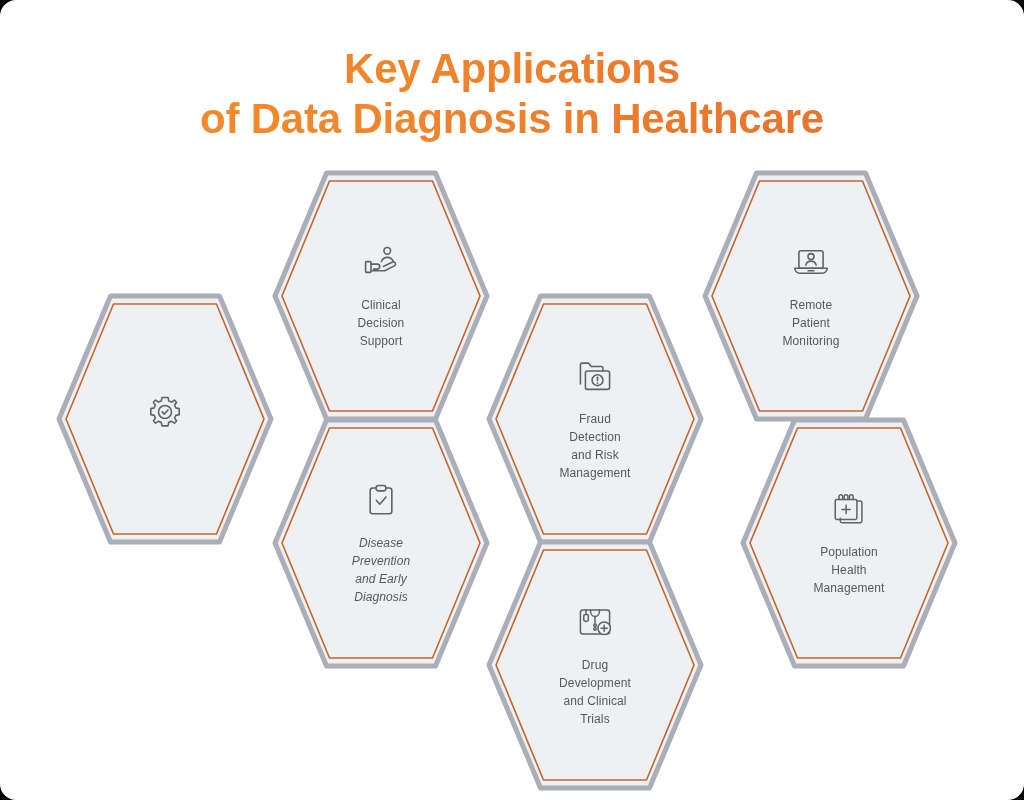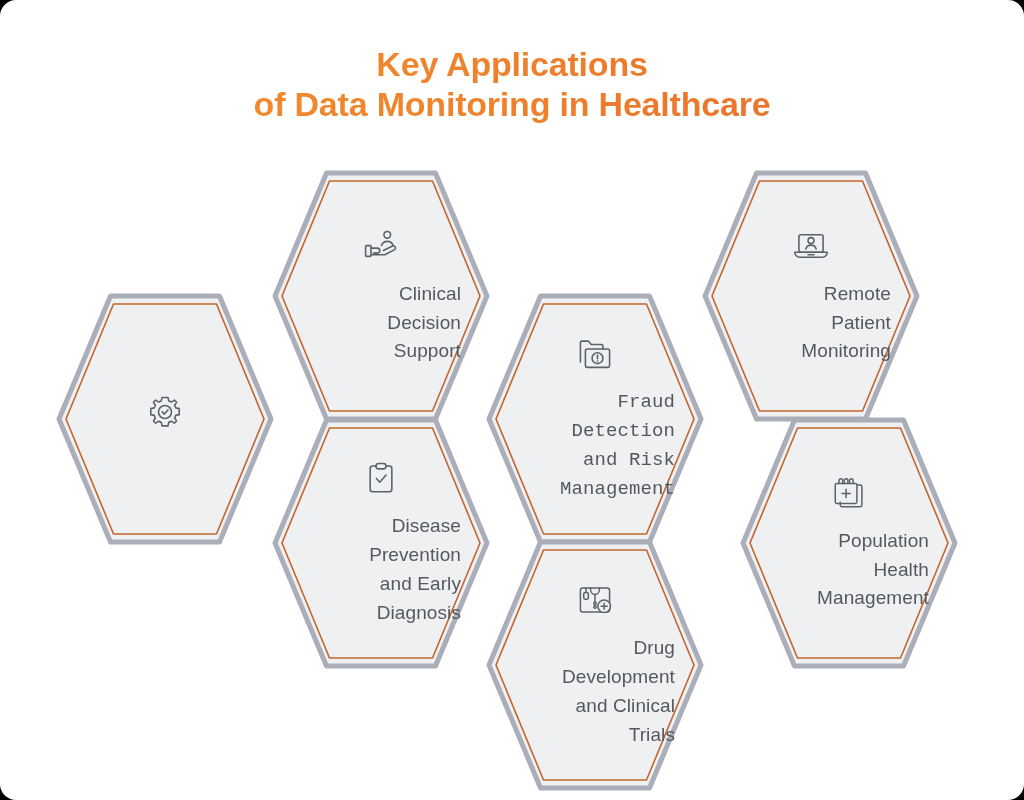--- a/index.html
+++ b/index.html
@@ -24,21 +24,21 @@
   #title-block {
     position: absolute;
     top: 44px;
     left: 0;
     width: 1024px;
     text-align: center;
     line-height: 1.18;
   }
   #title-block .tline {
     display: block;
-    font-size: 34px;
+    font-size: 42px;
     font-weight: bold;
     letter-spacing: -0.2px;
     background: linear-gradient(100deg, #F3902B 0%, #F0852C 40%, #E8692B 100%);
     -webkit-background-clip: text;
     background-clip: text;
     color: transparent;
     -webkit-text-fill-color: transparent;
   }
 
   
@@ -69,45 +69,45 @@
     margin-bottom: 14px;
     color: #5d6268;
     flex: none;
   }
   .hex-icon svg {
     position: static;
     width: 40px;
     height: 40px;
   }
   .hex-label {
-    font-size: 19px;
+    font-size: 12px;
     line-height: 1.52;
     color: #55595d;
-    text-align: right;
+    text-align: center;
     width: 160px;
     letter-spacing: 0.1px;
   }
 
   
   #hex-treatment      { left: 56px;  top: 293px; }
   #hex-clinical       { left: 272px; top: 170px; }
-  #hex-disease        { left: 272px; top: 417px; }
-  #hex-fraud          { left: 486px; top: 293px; font-family: Liberation Mono, monospace; }
+  #hex-disease        { left: 272px; top: 417px; font-style: italic; }
+  #hex-fraud          { left: 486px; top: 293px; }
   #hex-drug           { left: 486px; top: 539px; }
   #hex-remote         { left: 702px; top: 170px; }
   #hex-population     { left: 740px; top: 417px; }
 </style>
 </head>
 <body>
 
 <div id="canvas">
 
   <div id="title-block">
     <span class="tline">Key Applications</span>
-    <span class="tline">of Data Monitoring in Healthcare</span>
+    <span class="tline">of Data Diagnosis in Healthcare</span>
   </div>
 
   <div class="hex" id="hex-treatment">
     <svg viewBox="0 0 218 252">
       <polygon points="54.5,3 163.5,3 215,126 163.5,249 54.5,249 3,126" fill="#EFF0F2" stroke="#A9AEB8" stroke-width="5" stroke-linejoin="round"></polygon>
       <polygon points="57.5,11 160.5,11 208,126 160.5,241 57.5,241 10,126" fill="none" stroke="#C4652E" stroke-width="1.6" stroke-linejoin="round"></polygon>
     </svg>
     <div class="hex-content">
       <span class="hex-icon">
         <svg viewBox="0 0 48 48" fill="none" stroke="currentColor" stroke-width="1.9" stroke-linecap="round" stroke-linejoin="round">

